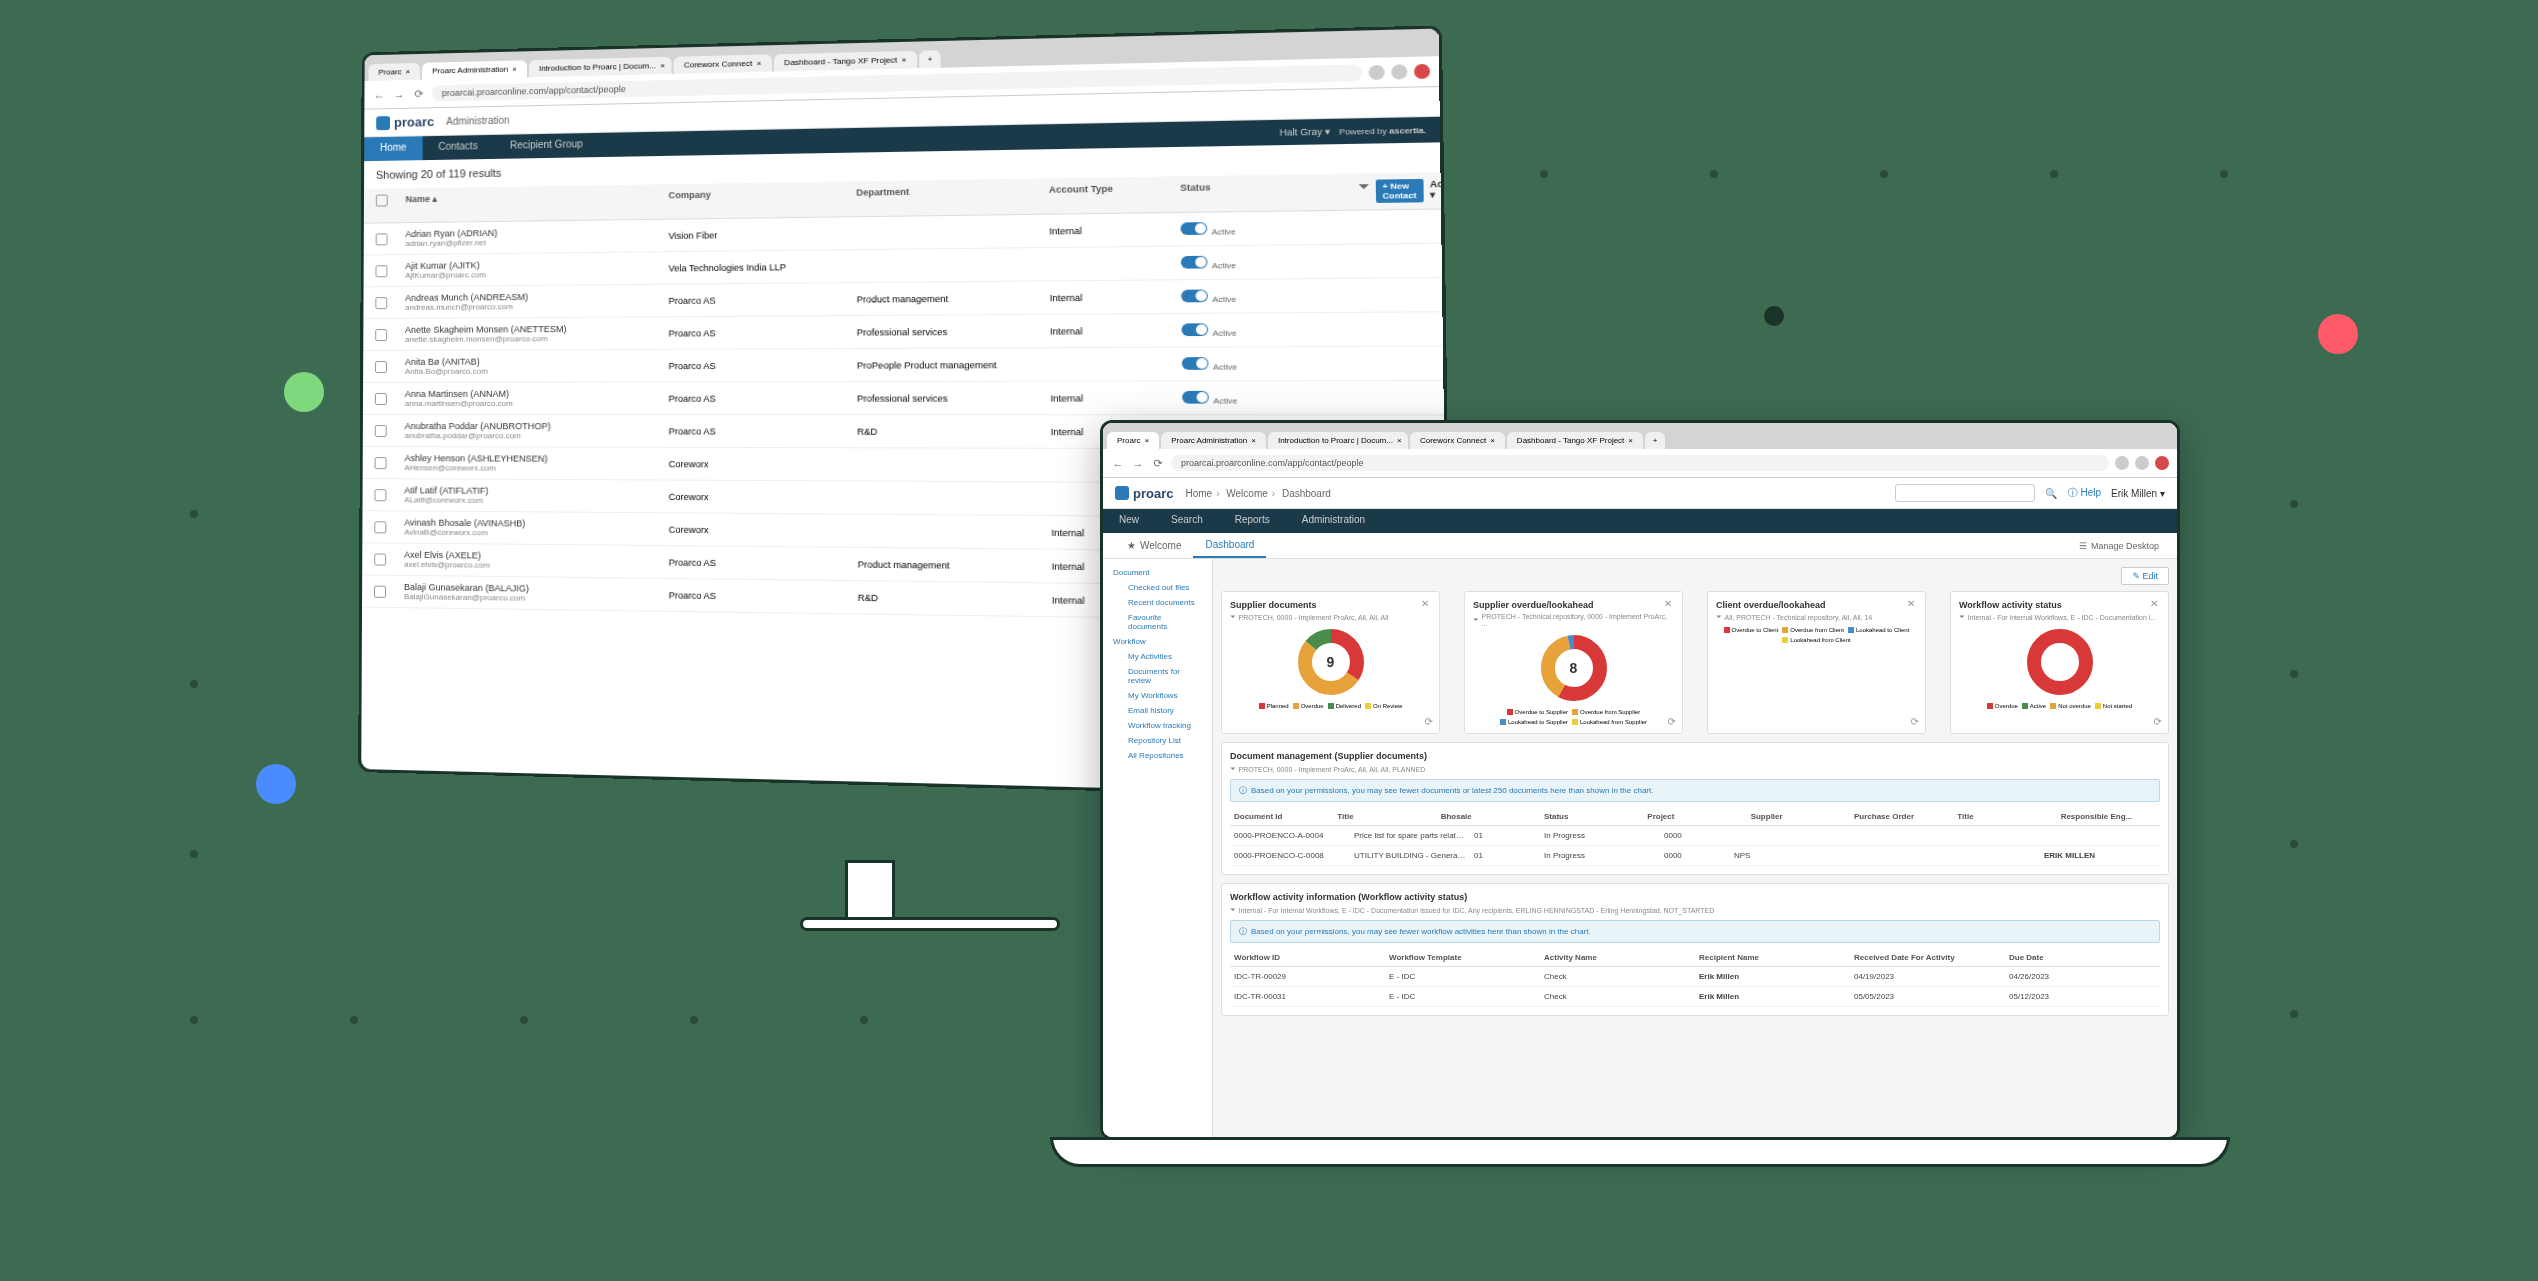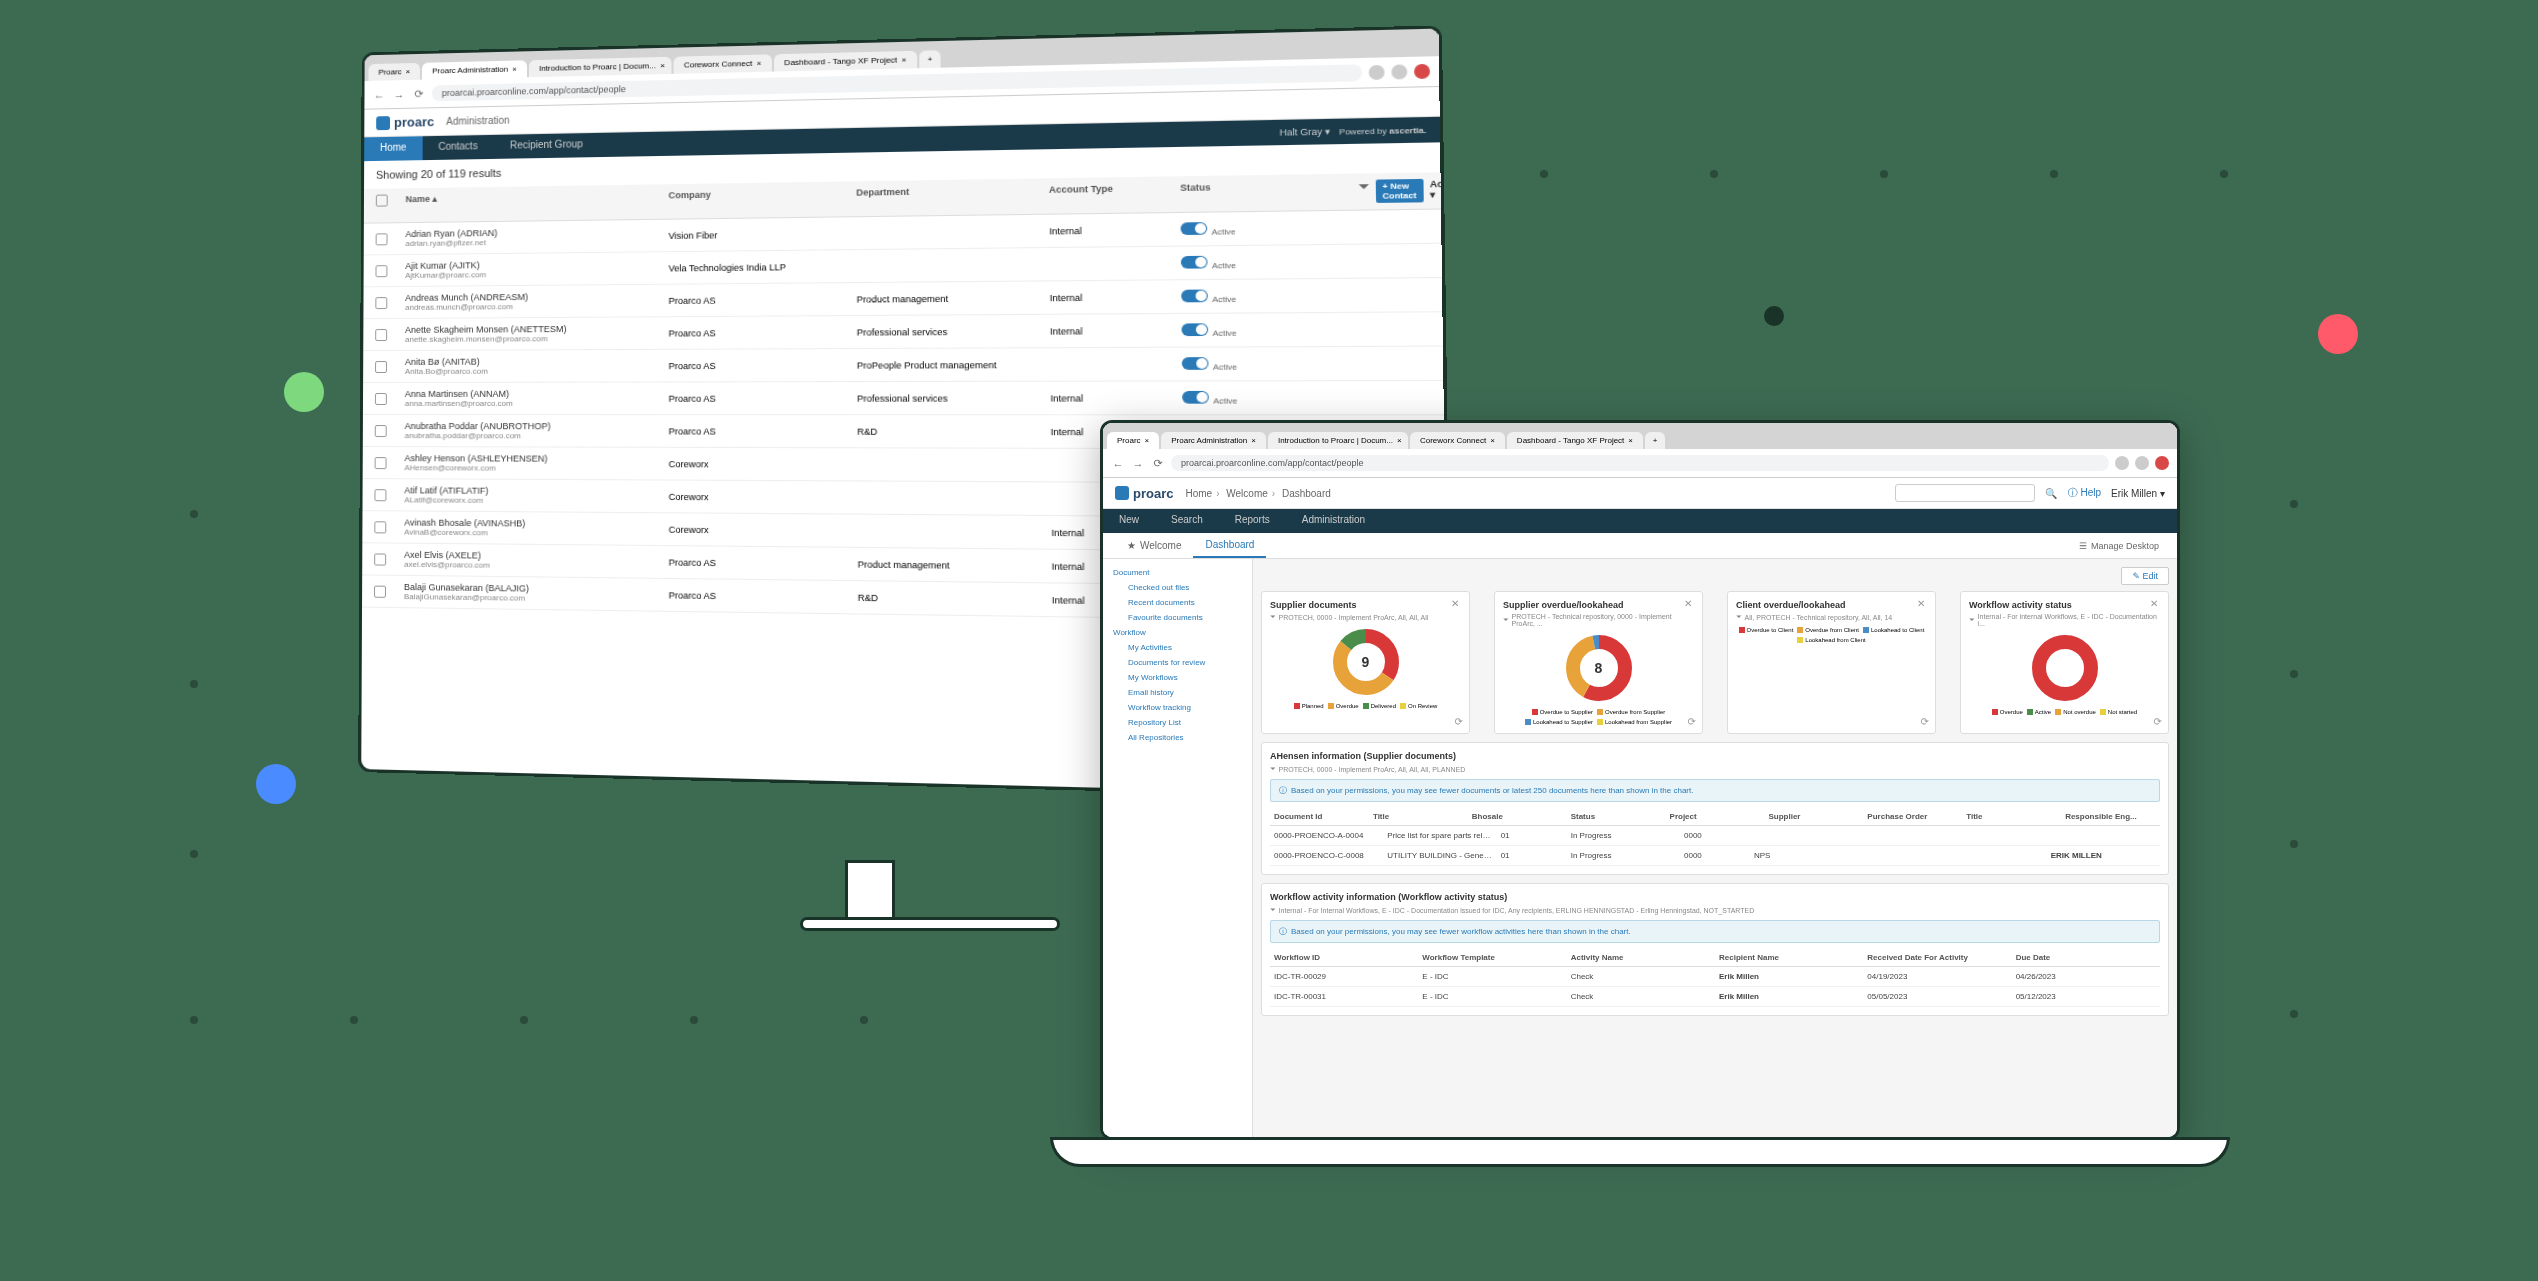--- a/index.html
+++ b/index.html
@@ -73,21 +73,21 @@
 .name-sub{font-size:8px;color:#888}
 .status-toggle{width:24px;height:12px;background:#2a7ab8;border-radius:6px;position:relative;display:inline-block}
 .status-toggle::after{content:'';position:absolute;right:1px;top:1px;width:10px;height:10px;background:#fff;border-radius:50%}
 .status-text{font-size:8px;color:#666;margin-left:4px}
 .filter-icon{font-size:11px;color:#666}
 .action-btn{background:#2a7ab8;color:#fff;padding:2px 6px;font-size:8px;border-radius:2px}
 .action-dropdown{font-size:9px;color:#333}
 
 
 .dash-body{display:flex;background:#f5f5f5;height:calc(100% - 104px)}
-.sidebar{width:150px;background:#fff;border-right:1px solid #ddd;padding:6px 0;font-size:8px}
+.sidebar{width:110px;background:#fff;border-right:1px solid #ddd;padding:6px 0;font-size:8px}
 .sidebar-item{padding:3px 10px;color:#2a7ab8;cursor:pointer}
 .sidebar-item.sub{padding-left:25px}
 .dash-main{flex:1;padding:8px;overflow:auto}
 .edit-btn{float:right;border:1px solid #ccc;padding:3px 10px;font-size:9px;color:#2a7ab8;background:#fff;border-radius:2px;margin-bottom:6px}
 
 .widget-row{display:flex;gap:24px;clear:both}
 .widget{flex:1;background:#fff;border:1px solid #ddd;border-radius:3px;padding:8px;position:relative}
 .widget-title{font-size:9px;font-weight:bold;color:#333;margin-bottom:3px}
 .widget-sub{font-size:7px;color:#888;margin-bottom:6px;display:flex;align-items:center;gap:3px}
 .widget-close{position:absolute;top:6px;right:6px;width:12px;height:12px;color:#999;font-size:10px;cursor:pointer}
@@ -496,21 +496,21 @@
                 <span class="legend-item"><span class="legend-sq" style="background:#d93838"></span>Overdue</span>
                 <span class="legend-item"><span class="legend-sq" style="background:#4a8c4a"></span>Active</span>
                 <span class="legend-item"><span class="legend-sq" style="background:#e8a23a"></span>Not overdue</span>
                 <span class="legend-item"><span class="legend-sq" style="background:#e8d03a"></span>Not started</span>
               </div>
     <span class="refresh-icon">⟳</span>
   </div>
           </div>
 
         <div class="info-panel">
-          <div class="panel-title">AHensen information (Supplier documents)</div>
+          <div class="panel-title">Document management (Supplier documents)</div>
           <div class="panel-sub">
               <span>⏷</span>
               <span>PROTECH, 0000 - Implement ProArc, All, All, All, PLANNED</span>
             </div>
           <div class="info-banner">
               <span>ⓘ</span>
               <span>Based on your permissions, you may see fewer documents or latest 250 documents here than shown in the chart.</span>
             </div>
           <div class="mini-table">
             <div class="mini-head" id="p1-head">

